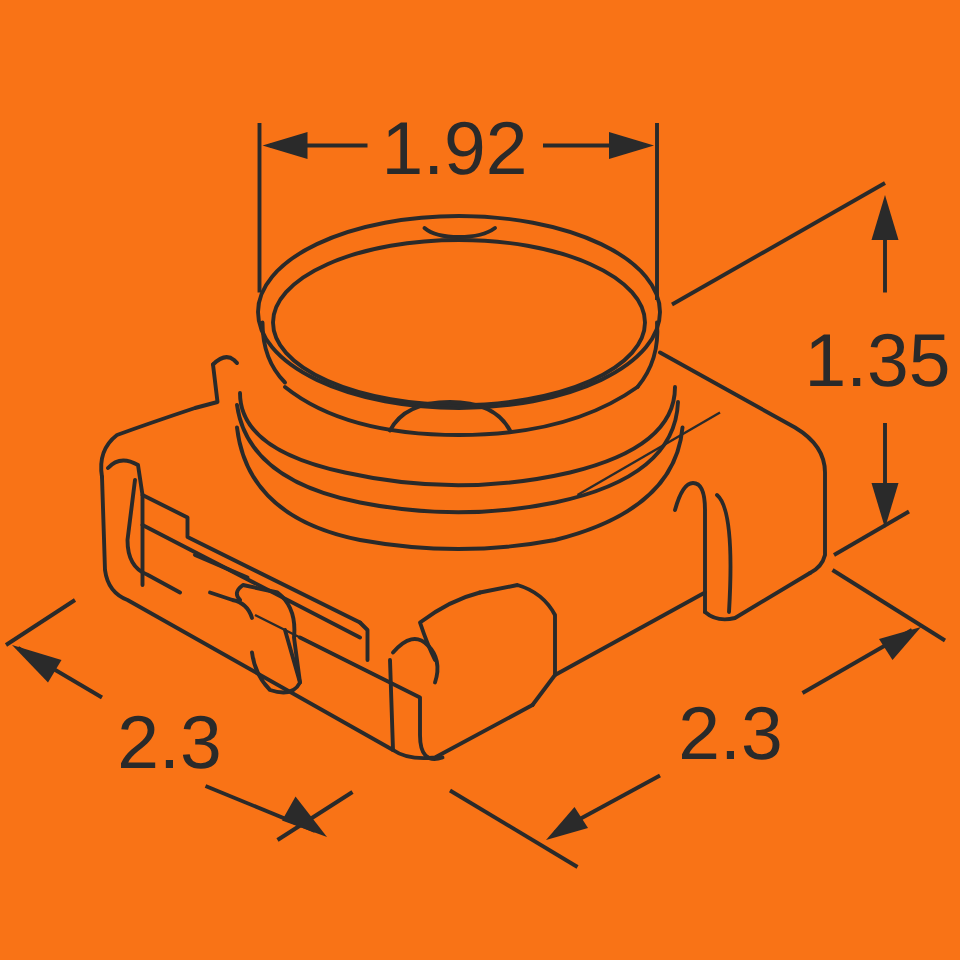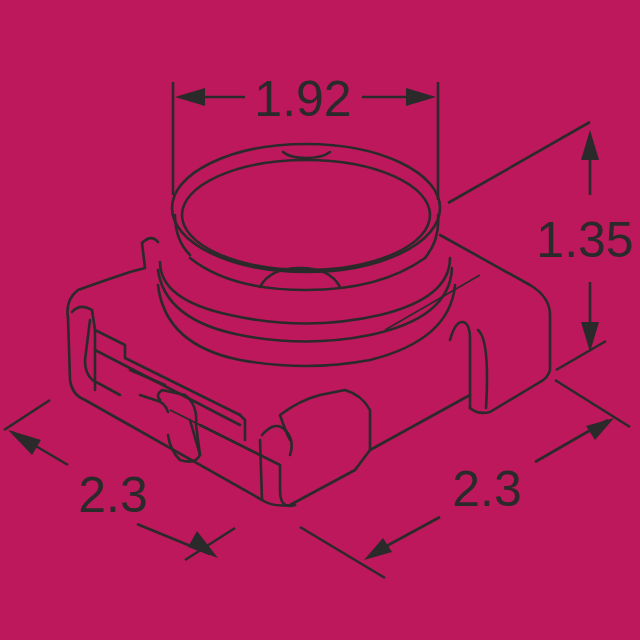--- a/index.html
+++ b/index.html
@@ -1,16 +1,16 @@
 <!DOCTYPE html>
 <html><head>
 <meta charset="utf-8">
 <style>
 html,body{margin:0;padding:0;background:#fff;}
-#root{width:640px;height:640px;position:relative;overflow:hidden;background:#be185d;text-align:center;}
+#root{width:640px;height:640px;position:relative;overflow:hidden;background:#f97316;text-align:center;}
 svg{position:absolute;left:0;top:0;}
 .l{fill:none;stroke:#2a2a2a;stroke-width:2.6;stroke-linecap:round;stroke-linejoin:round;}
 .t{fill:none;stroke:#2a2a2a;stroke-width:1.6;}
 .d{fill:none;stroke:#2a2a2a;stroke-width:2.6;}
 .ah{fill:#2a2a2a;stroke:none;}
 .lbl{font-family:"Liberation Sans",sans-serif;font-size:50px;fill:#2a2a2a;}
 </style>
 </head>
 <body>
 

